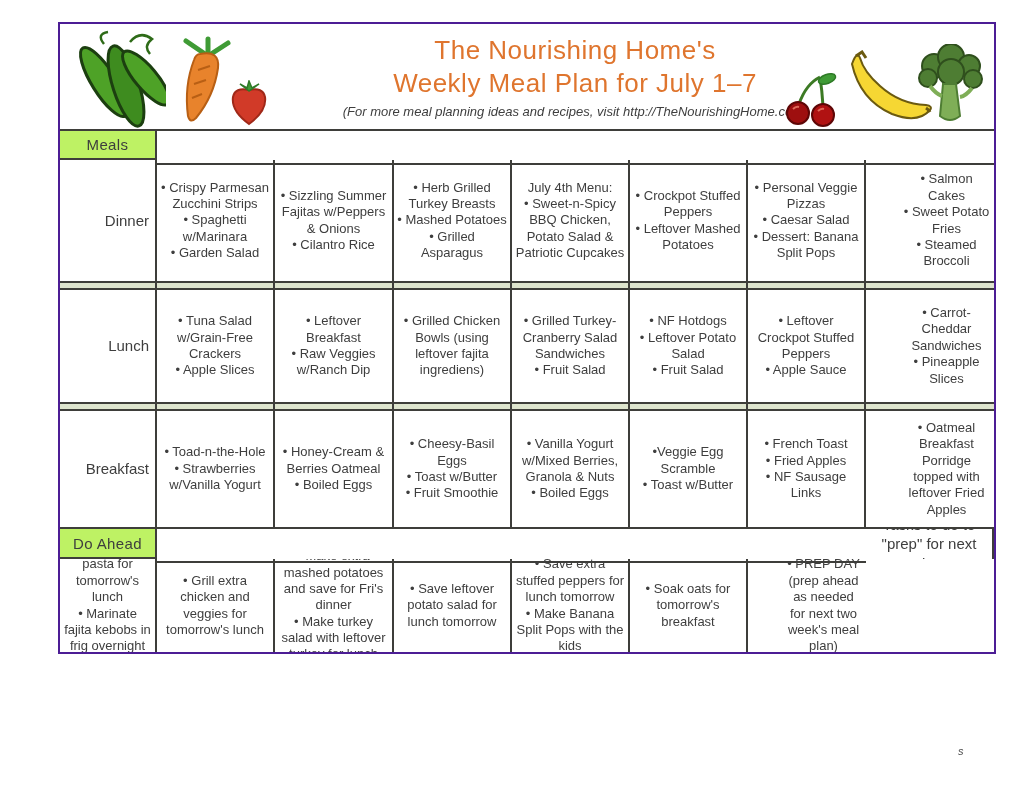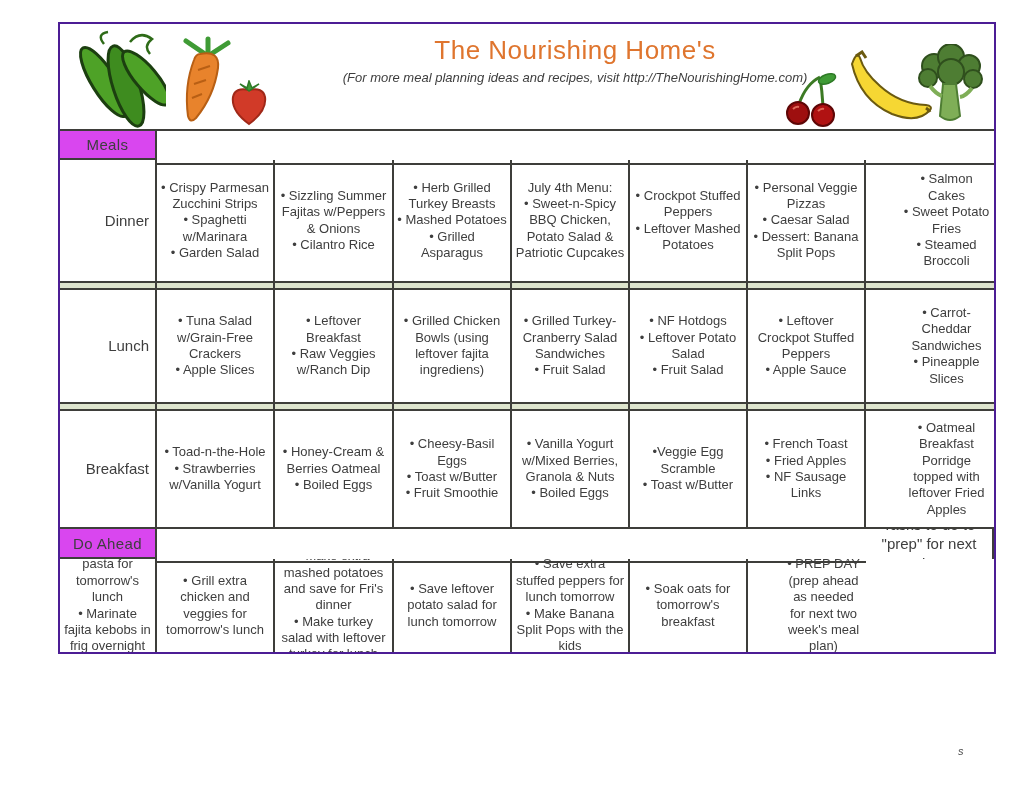--- a/index.html
+++ b/index.html
@@ -12,21 +12,21 @@
     grid-template-rows:107px 29px 123px 7px 114px 7px 118px 30px 1fr;
   }
   .cell{border-right:2px solid #3e3e3a;border-bottom:2px solid #3e3e3a;
         display:flex;align-items:center;justify-content:center;text-align:center;
         box-sizing:border-box;overflow:hidden;}
   .cell.last{border-right:none;padding-left:36px;}
   .cell.nb{border-bottom:none;}
   .band{grid-column:1 / -1;border-bottom:2px solid #3e3e3a;position:relative;box-sizing:border-box;}
   .hdr{font-size:15px;letter-spacing:.4px;}
   .peach{background:#fcd7b4;margin-top:32px;}
-  .green{background:#d946ef;}
+  .green{background:#bef264;}
   .olive{background:#dee5ce;}
   .label{font-size:15px;padding:2px 6px;line-height:1.3;justify-content:flex-end;}
   .body{font-size:13px;line-height:1.26;padding:2px 3px;}
   .body span,.label span{white-space:pre-line;}
   .titles{position:absolute;left:0;right:0;top:10px;text-align:center;padding-left:96px;}
   .t1{font-size:26px;line-height:1.28;color:#df752e;letter-spacing:.5px;}
   .sub{font-size:13px;font-style:italic;color:#3e3e3e;margin-top:3px;}
   .icon{position:absolute;}
   .pagemark{position:absolute;left:958px;top:745px;font-size:11px;font-style:italic;color:#4a4a4a;}
 </style>
@@ -52,20 +52,21 @@
       <path d="M28 18 Q48 14 46 32 Q42 60 24 82 Q18 88 16 80 Q12 50 22 24 Q24 18 28 18 Z" fill="#e8832c" stroke="#b85f14" stroke-width="2"></path>
       <path d="M26 34 l12 -4 M22 48 l12 -4 M20 62 l10 -4" stroke="#b85f14" stroke-width="2" fill="none"></path>
     </svg>
     <svg class="icon" style="left:166px;top:56px" width="46" height="46" viewBox="0 0 46 46">
       <path d="M23 44 Q5 31 7 17 Q9 7 23 10 Q37 7 39 17 Q41 31 23 44 Z" fill="#d13a28" stroke="#a02818" stroke-width="2"></path>
       <path d="M23 11 L14 4 L21 8 L23 1 L26 8 L33 4 Z" fill="#3f9b35" stroke="#2e7a26" stroke-width="1.5"></path>
     </svg>
 
     <div class="titles">
       <div class="t1">The Nourishing Home's</div>
+      <div class="t1">Weekly Meal Plan for July 1–7</div>
       <div class="sub">(For more meal planning ideas and recipes, visit http://TheNourishingHome.com)</div>
     </div>
 
     <svg class="icon" style="left:722px;top:46px" width="56" height="58" viewBox="0 0 56 58">
       <path d="M17 34 Q24 14 38 7 M41 36 Q40 20 38 7" fill="none" stroke="#3c7a24" stroke-width="3"></path>
       <ellipse cx="45" cy="9" rx="9" ry="4.5" transform="rotate(-20 45 9)" fill="#3f9b35" stroke="#2e7a26" stroke-width="1.5"></ellipse>
       <circle cx="16" cy="43" r="11" fill="#9e0f0f" stroke="#5e0606" stroke-width="2"></circle>
       <circle cx="41" cy="45" r="11" fill="#b01212" stroke="#5e0606" stroke-width="2"></circle>
       <path d="M11 39 q3 -3 6 -2" stroke="#e06a5a" stroke-width="2" fill="none"></path>
       <path d="M36 41 q3 -3 6 -2" stroke="#e06a5a" stroke-width="2" fill="none"></path>

